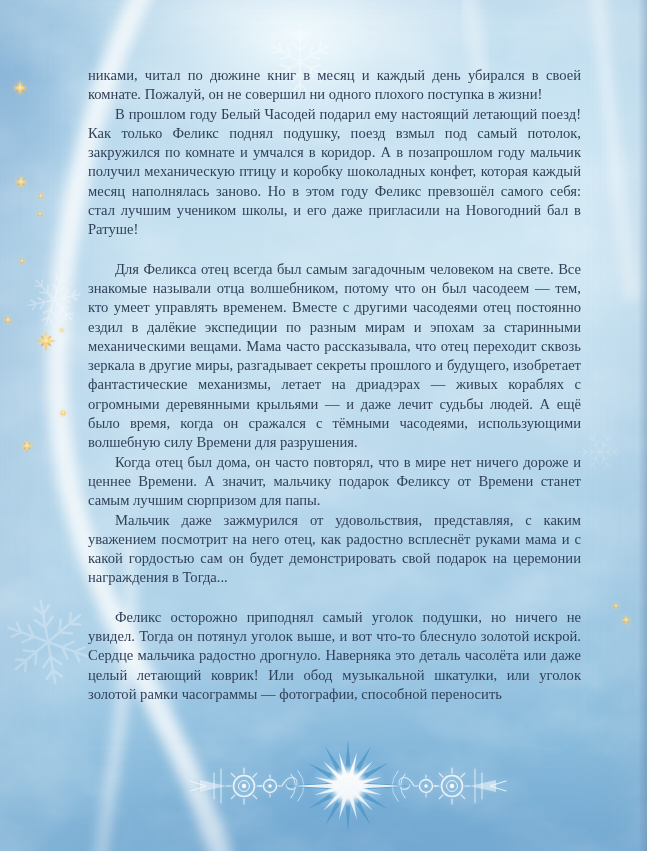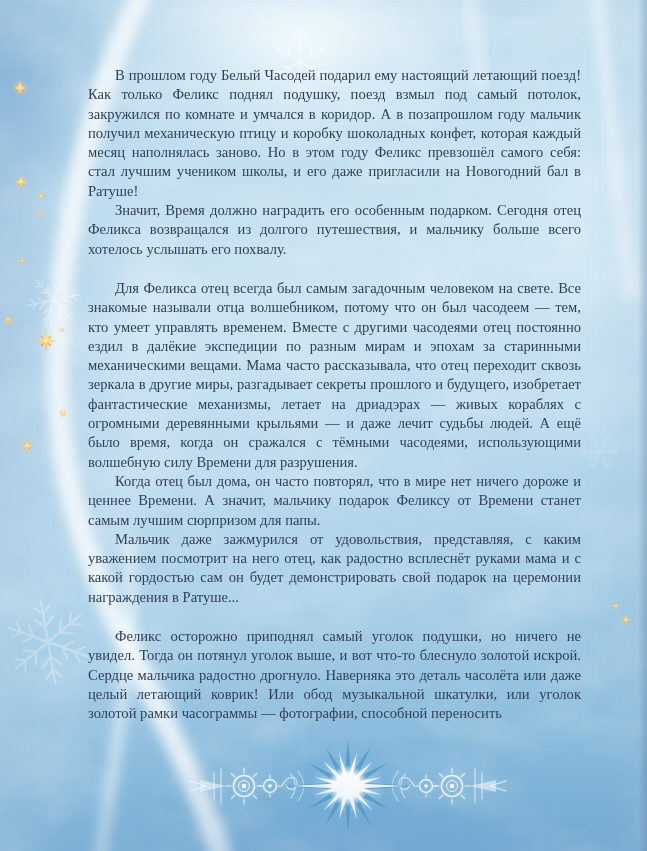--- a/index.html
+++ b/index.html
@@ -166,27 +166,27 @@
       </div>
       <div class="gold-star" style="left: 626px; top: 620px; width: 11px; height: 11px;">
         <svg viewBox="0 0 24 24" aria-hidden="true">
           <use href="#goldstar"></use>
         </svg>
       </div>
     </div>
 
   <main class="text-block">
     <section>
+      <p class="noindent">никами, читал по дюжине книг в месяц и каждый день убирался в своей комнате. Пожалуй, он не совершил ни одного плохого поступка в жизни!</p>
       <p>В прошлом году Белый Часодей подарил ему настоящий летающий поезд! Как только Феликс поднял подушку, поезд взмыл под самый потолок, закружился по комнате и умчался в коридор. А в позапрошлом году мальчик получил механическую птицу и коробку шоколадных конфет, которая каждый месяц наполнялась заново. Но в этом году Феликс превзошёл самого себя: стал лучшим учеником школы, и его даже пригласили на Новогодний бал в Ратуше!</p>
-      <p>Значит, Время должно наградить его особенным подарком. Сегодня отец Феликса возвращался из долгого путешествия, и мальчику больше всего хотелось услышать его похвалу.</p>
     </section>
     <section>
       <p>Для Феликса отец всегда был самым загадочным человеком на свете. Все знакомые называли отца волшебником, потому что он был часодеем — тем, кто умеет управлять временем. Вместе с другими часодеями отец постоянно ездил в далёкие экспедиции по разным мирам и эпохам за старинными механическими вещами. Мама часто рассказывала, что отец переходит сквозь зеркала в другие миры, разгадывает секреты прошлого и будущего, изобретает фантастические механизмы, летает на дриадэрах — живых кораблях с огромными деревянными крыльями — и даже лечит судьбы людей. А ещё было время, когда он сражался с тёмными часодеями, использующими волшебную силу Времени для разрушения.</p>
       <p>Когда отец был дома, он часто повторял, что в мире нет ничего дороже и ценнее Времени. А значит, мальчику подарок Феликсу от Времени станет самым лучшим сюрпризом для папы.</p>
-      <p>Мальчик даже зажмурился от удовольствия, представляя, с каким уважением посмотрит на него отец, как радостно всплеснёт руками мама и с какой гордостью сам он будет демонстрировать свой подарок на церемонии награждения в Ратуше...</p>
+      <p>Мальчик даже зажмурился от удовольствия, представляя, с каким уважением посмотрит на него отец, как радостно всплеснёт руками мама и с какой гордостью сам он будет демонстрировать свой подарок на церемонии награждения в Тогда...</p>
     </section>
     <section>
       <p>Феликс осторожно приподнял самый уголок подушки, но ничего не увидел. Тогда он потянул уголок выше, и вот что-то блеснуло золотой искрой. Сердце мальчика радостно дрогнуло. Наверняка это деталь часолёта или даже целый летающий коврик! Или обод музыкальной шкатулки, или уголок золотой рамки часограммы — фотографии, способной переносить</p>
     </section>
   </main>
 
   <footer class="page-footer">
     <svg viewBox="0 0 647 120" aria-hidden="true">
       <defs>
         <linearGradient id="lineFade" x1="0" y1="0" x2="1" y2="0">

